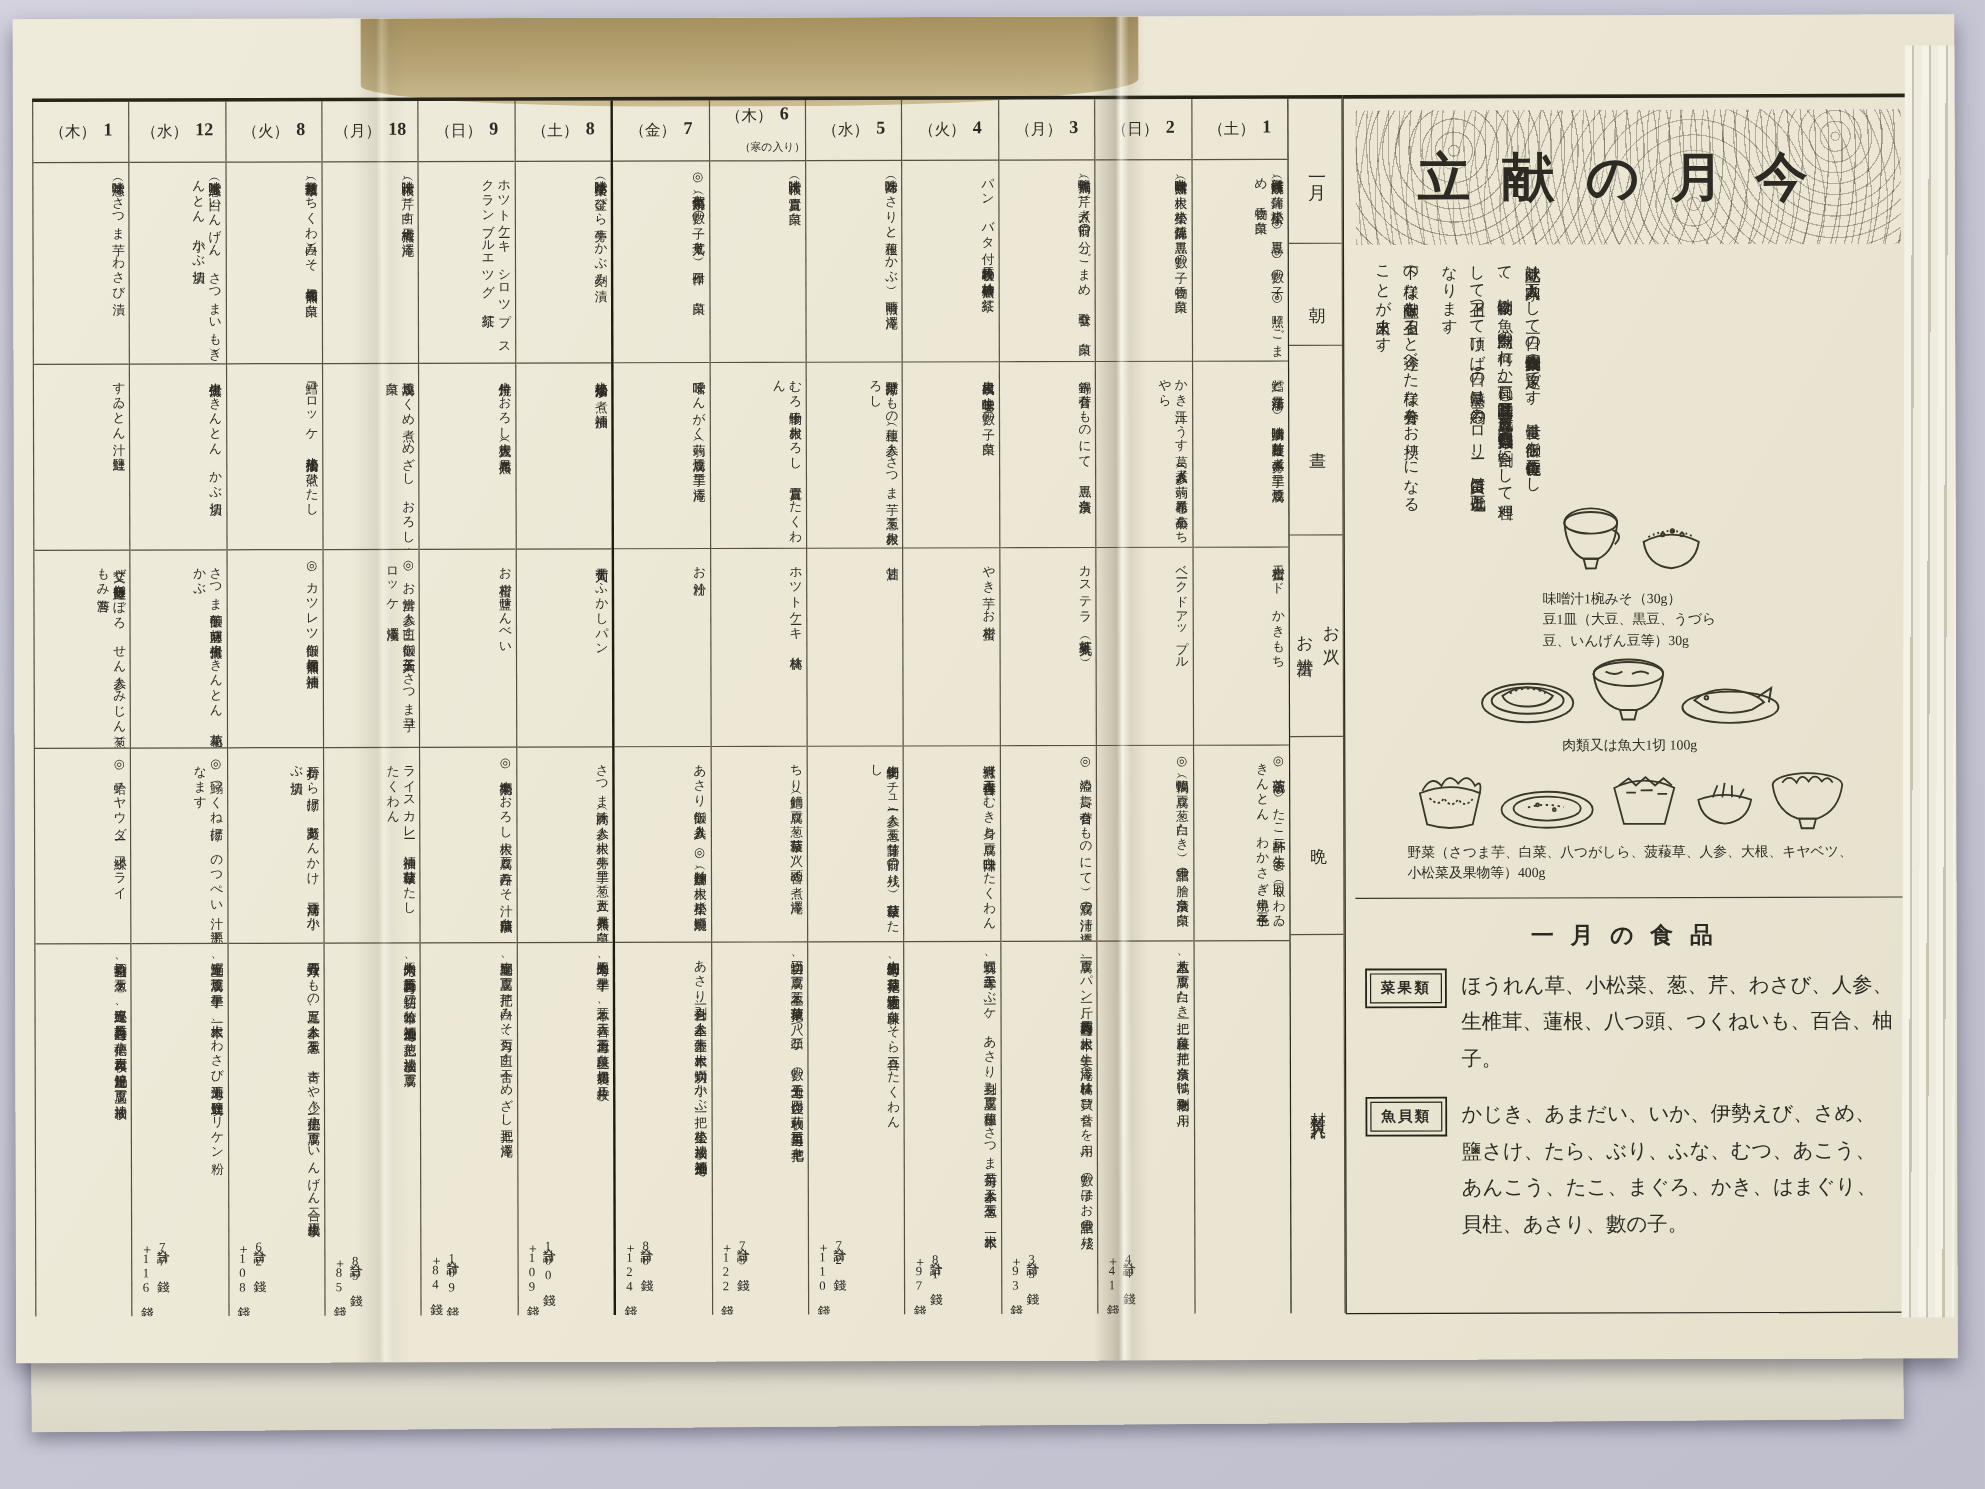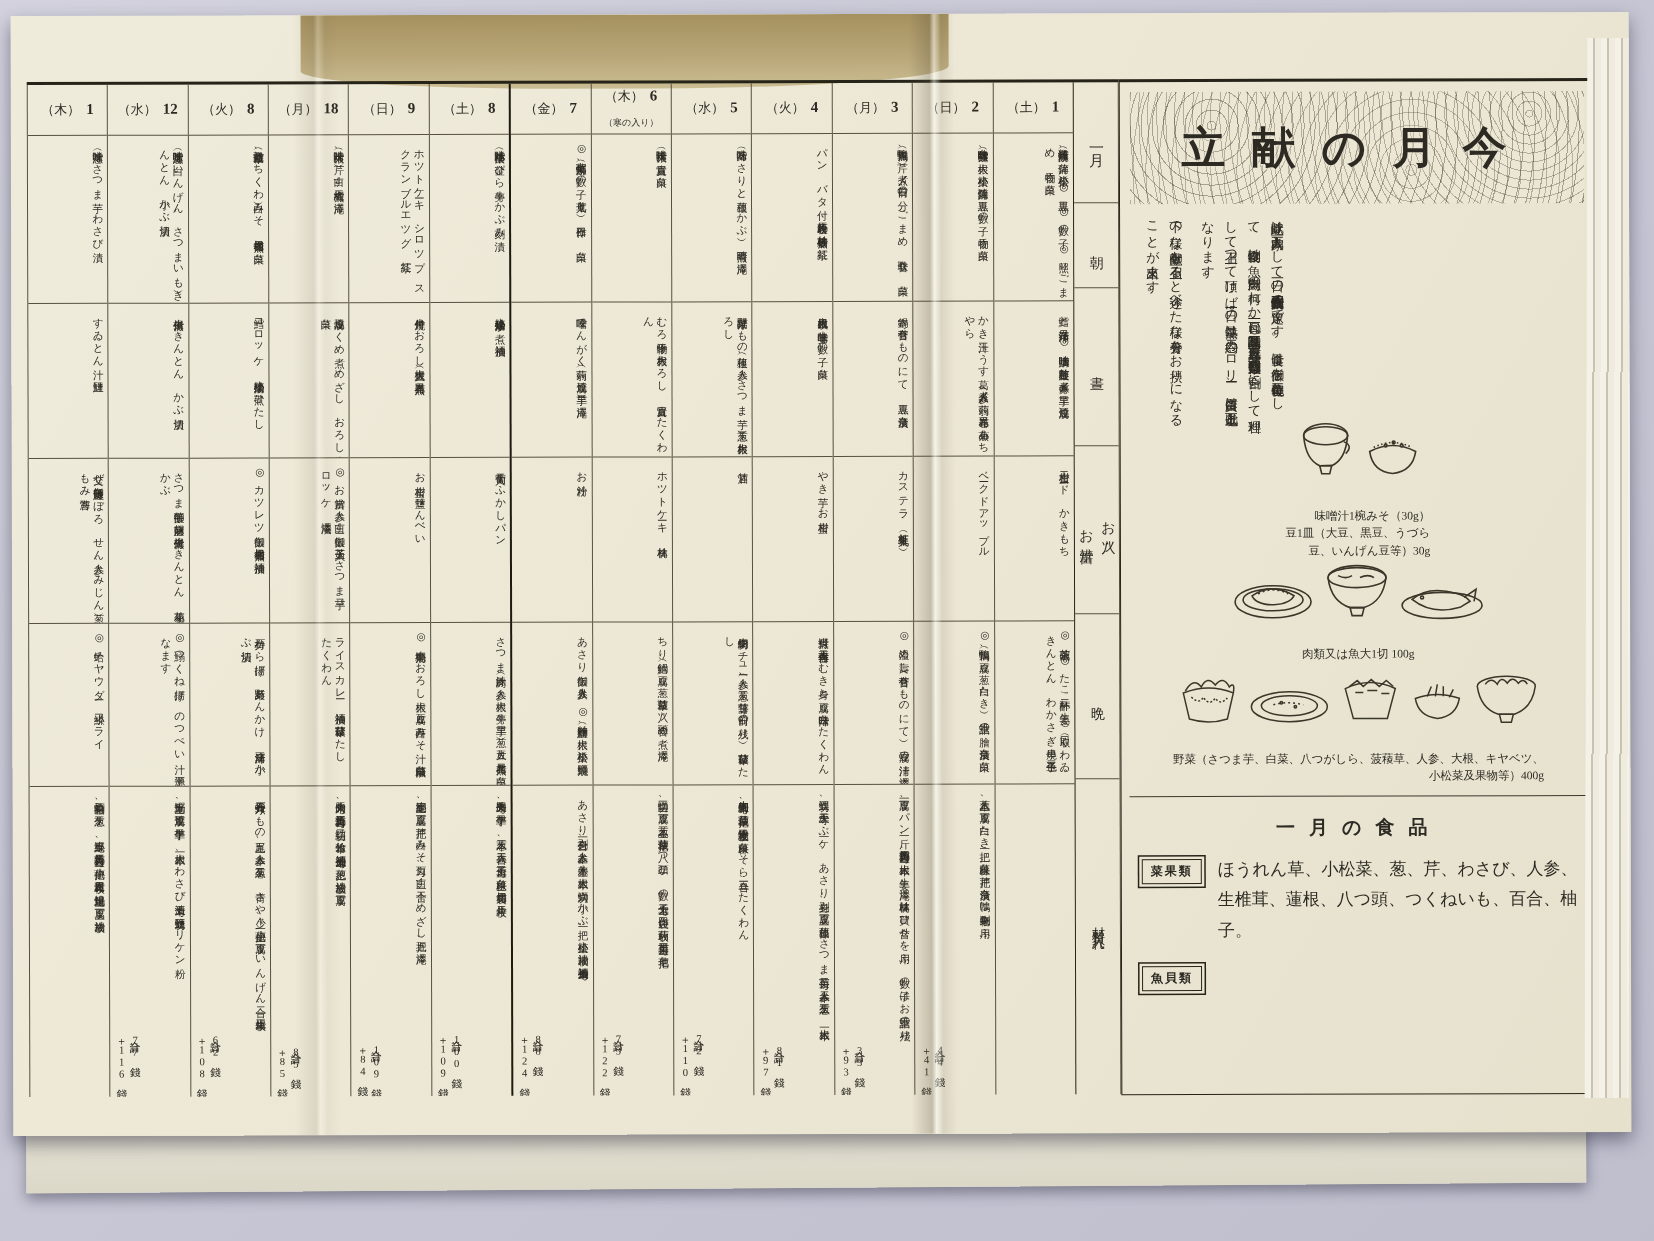--- a/index.html
+++ b/index.html
@@ -25,21 +25,21 @@
     transform:rotate(.3deg);}
   
   .menu-table{position:absolute;left:16px;top:66px;width:1092px;height:1012px;
     border-top:3px solid #262318;display:flex;flex-direction:row-reverse;}
   .col{flex:1 1 0;border-left:1px solid #55503f;display:flex;flex-direction:column;min-width:0;}
   .col.bold-left{border-left:2.6px solid #1d1a10;}
   .labelcol{flex:0 0 44px;border-left:1.6px solid #262318;border-right:1px solid #55503f;}
   .hd{height:50px;border-bottom:1px solid #55503f;display:flex;align-items:center;justify-content:center;
     gap:6px;font-size:13px;flex-direction:row;flex-wrap:wrap;line-height:1.05;}
   .hd .num{font-size:15px;font-weight:bold;}
-  .hd .note{font-size:9px;width:100%;text-align:center;margin-top:-3px;}
+  .hd .note{font-size:9px;width:100%;text-align:right;margin-top:-3px;}
   .v{writing-mode:vertical-rl;text-orientation:upright;}
   .cell{border-bottom:1px solid #55503f;padding:7px 3px;font-size:10.6px;line-height:1.28;
     letter-spacing:.5px;overflow:hidden;}
   .cell.m{height:154px;} .cell.n{height:141px;} .cell.s{height:151px;} .cell.e{height:148px;}
   .cell.b{height:298px;border-bottom:none;display:flex;flex-direction:row;}
   .buytotals{align-self:flex-end;padding:0 1px 8px 1px;font-size:10.6px;}
   .buytotals span{display:block;letter-spacing:1px;}
   .buyitems{flex:1 1 auto;overflow:hidden;}
   .lc{border-bottom:1px solid #55503f;display:flex;align-items:center;justify-content:center;
     font-size:14px;letter-spacing:3px;}
@@ -56,21 +56,21 @@
      repeating-radial-gradient(circle at 62% 70%,rgba(55,50,35,0) 0 5px,rgba(55,50,35,.3) 5px 6px,rgba(55,50,35,0) 6px 13px),
      repeating-radial-gradient(circle at 88% 20%,rgba(55,50,35,0) 0 3px,rgba(55,50,35,.32) 3px 4px,rgba(55,50,35,0) 4px 9px),
      #ece7d4;}
   .title-text{position:absolute;inset:0;display:flex;align-items:center;justify-content:center;
     font-size:44px;font-weight:bold;letter-spacing:26px;text-shadow:0 0 2px rgba(236,231,212,.9),0 0 6px rgba(236,231,212,.9);}
   .intro{height:208px;margin:4px 12px 0 12px;font-size:13px;line-height:1.78;}
   .intro p{margin:0 9px;}
   .figrow{display:flex;align-items:flex-end;justify-content:space-around;margin:2px 10px 0 10px;}
   .figgroup{display:flex;flex-direction:column;align-items:center;}
   .figicons{display:flex;align-items:flex-end;gap:6px;}
-  .figcap{font-size:11.5px;line-height:1.5;margin-top:22px;text-align:right;white-space:pre-line;}
+  .figcap{font-size:11.5px;line-height:1.5;margin-top:6px;text-align:left;white-space:pre-line;}
   .divline{border:none;border-top:1.4px solid #3c382c;margin:10px 8px 0 8px;}
   .food-heading{text-align:center;font-size:19px;font-weight:bold;letter-spacing:14px;margin:18px 0 14px 0;}
   .food-group{display:flex;gap:12px;margin:0 16px 16px 16px;align-items:flex-start;}
   .food-label{border:1px solid #262318;box-shadow:0 0 0 2.5px #ece7d4,0 0 0 4px #262318;
     font-weight:bold;font-size:12px;padding:3px 8px;letter-spacing:2px;flex:0 0 auto;margin:4px 4px 0 4px;}
   .food-items{font-size:17px;line-height:1.8;flex:1 1 auto;}
   svg{display:block;}
 </style>
 </head>
 <body>
@@ -456,20 +456,21 @@
       <hr class="divline">
 
       <div class="food-heading">一月の食品</div>
 
       <div class="food-group">
         <span class="food-label">菜果類</span>
         <span class="food-items">ほうれん草、小松菜、葱、芹、わさび、人参、生椎茸、蓮根、八つ頭、つくねいも、百合、柚子。</span>
       </div>
       <div class="food-group">
         <span class="food-label">魚貝類</span>
+        <span class="food-items">かじき、あまだい、いか、伊勢えび、さめ、鹽さけ、たら、ぶり、ふな、むつ、あこう、あんこう、たこ、まぐろ、かき、はまぐり、貝柱、あさり、數の子。</span>
       </div>
     </div>
 
     <div class="fold soft"></div>
     <div class="fold main"></div>
     <div class="page-edges"></div>
   </div>
 </div>
 
 </body></html>

